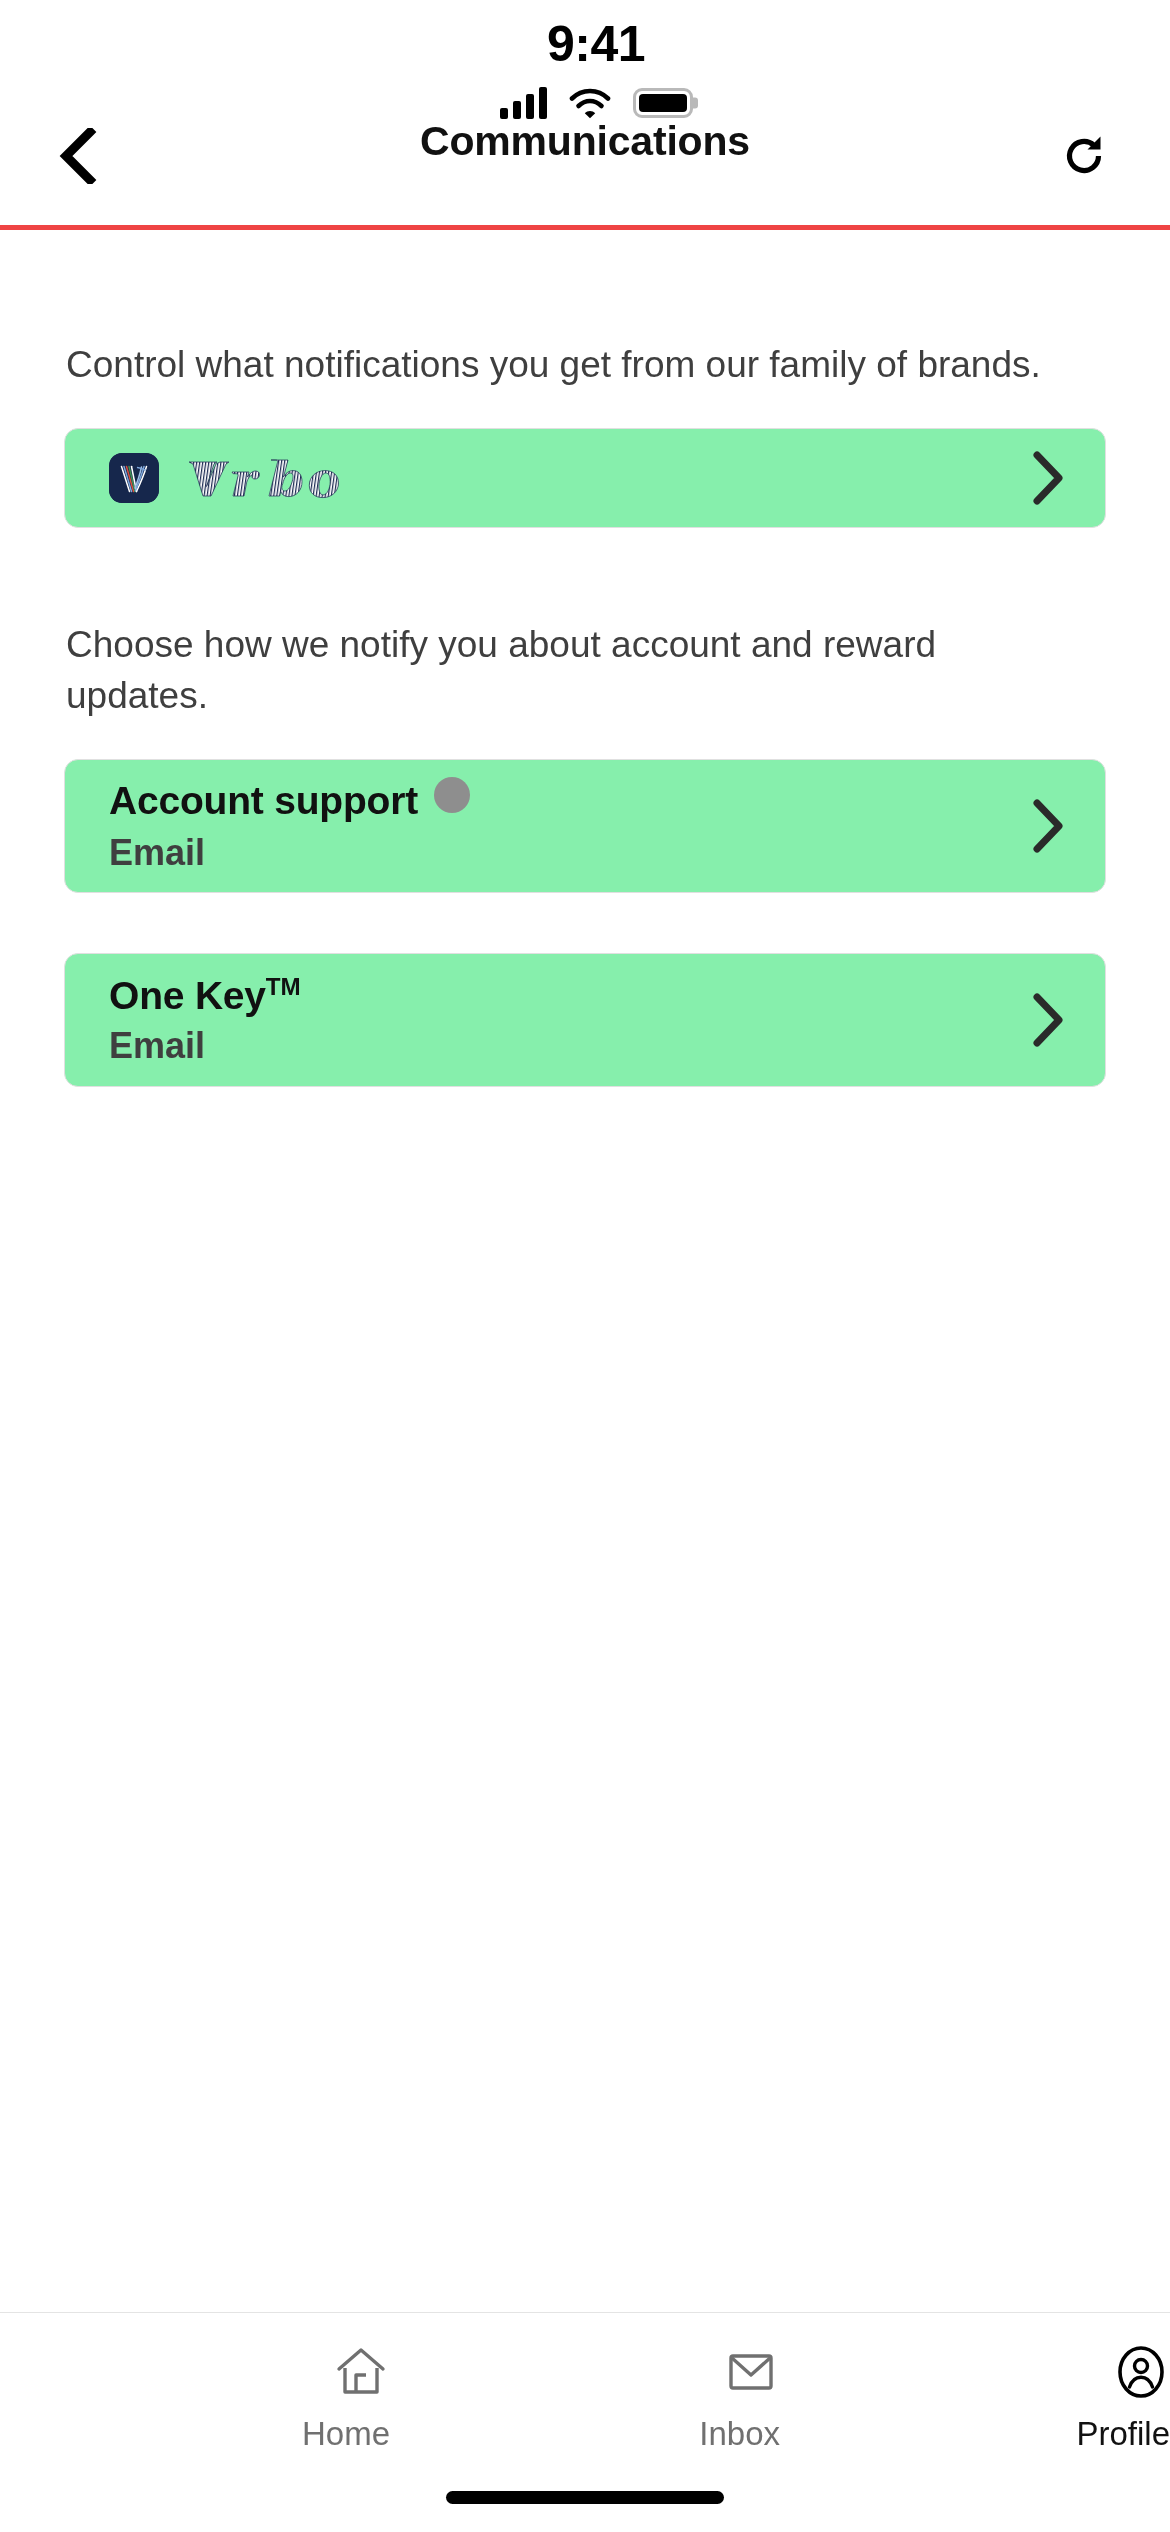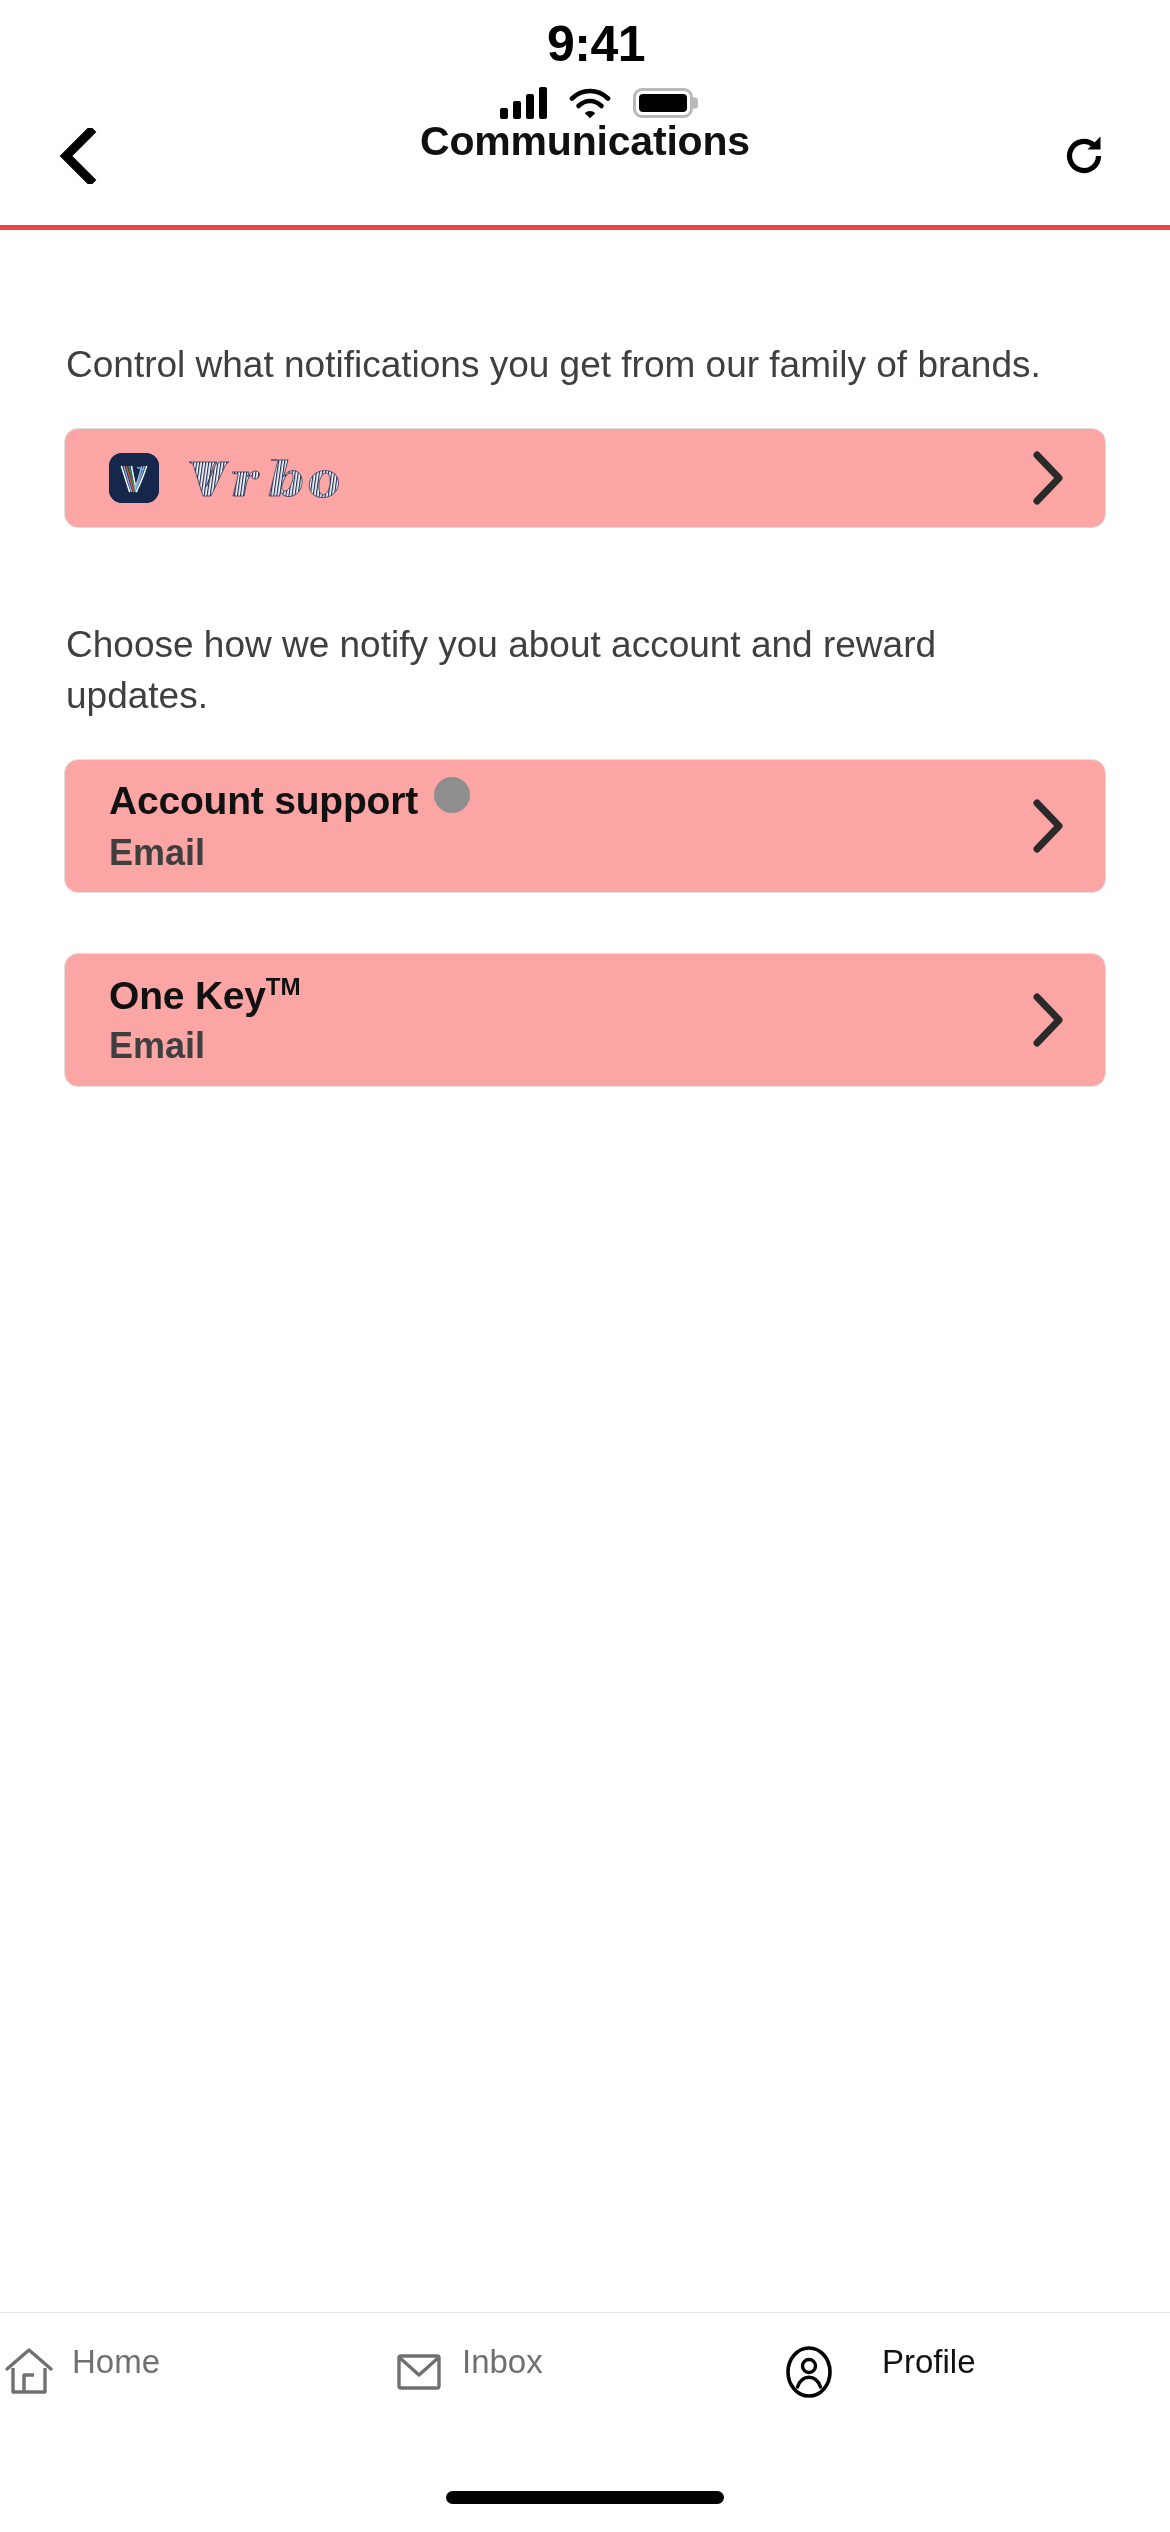--- a/index.html
+++ b/index.html
@@ -99,21 +99,21 @@
     color:#3f3f3f;
     font-weight:400;
     padding:0 2px;
     max-width:1010px;
   }
 
   .card{
     margin-top:38px;
     border:1px solid #e0e0e0;
     border-radius:14px;
-    background:#fca5a5;
+    background:#86efac;
     display:flex;
     align-items:center;
     justify-content:space-between;
     padding:0 40px 0 44px;
     cursor:pointer;
   }
   .card.brand{ height:100px; }
   .card.pref{ height:134px; }
 
   .brand-left{ display:flex; align-items:center; gap:26px; }
@@ -163,21 +163,22 @@
     height:220px;
     border-top:1px solid #e4e4e4;
     background:#fff;
     display:flex;
     align-items:flex-start;
     padding-top:30px;
   }
   .tab{
     flex:1;
     display:flex;
-    align-items:flex-start;
+    flex-direction:column;
+    align-items:flex-end;
     gap:14px;
     cursor:pointer;
   }
   .tab-ic{ width:58px; height:58px; display:block; }
   .tab-label{
     font-size:33px;
     color:#707070;
     font-weight:400;
   }
   .tab.active .tab-label{ color:#111; font-weight:400;margin-left:30px; }

